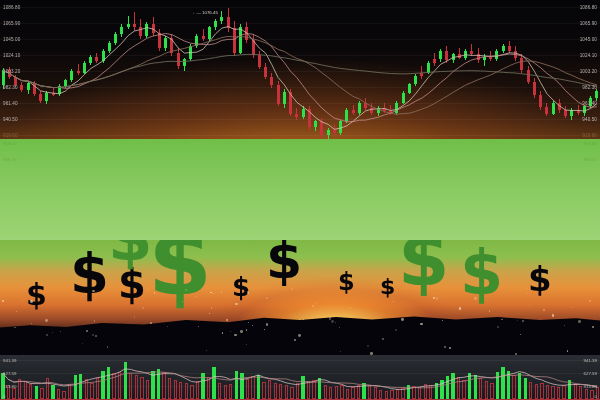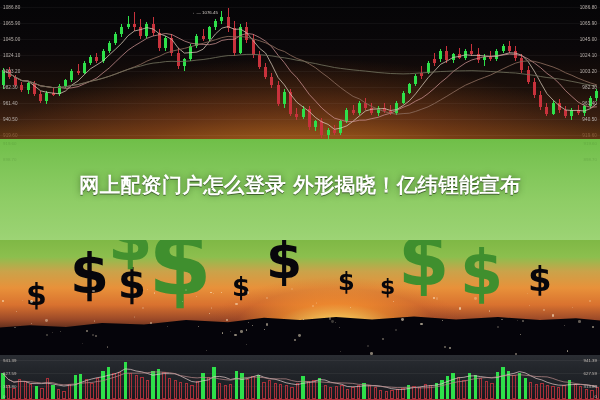--- a/index.html
+++ b/index.html
@@ -503,21 +503,20 @@
 
   <div class="green-band"></div>
   <div class="band-ghost">
     <div class="ghost-lbl" style="left:3px;top:2px">919.60</div>
     <div class="ghost-lbl" style="right:3px;top:2px">919.60</div>
     <div class="ghost-lbl" style="left:3px;top:18px">898.70</div>
     <div class="ghost-lbl" style="right:3px;top:18px">898.70</div>
   </div>
 
   <div class="headline">
-    <div>网上配资门户怎么登录 外形揭晓！亿纬锂能宣布</div>
   </div>
 
   <div class="photo">
     <div class="hill"></div>
     <div class="dollar" style="left:26px;top:40px;font-size:30px">$</div>
     <div class="dollar" style="left:70px;top:6px;font-size:56px">$</div>
     <div class="dollar" style="left:118px;top:24px;font-size:40px">$</div>
     <div class="dollar green" style="left:148px;top:-22px;font-size:92px">$</div>
     <div class="dollar" style="left:232px;top:34px;font-size:26px">$</div>
     <div class="dollar" style="left:266px;top:-6px;font-size:52px">$</div>

